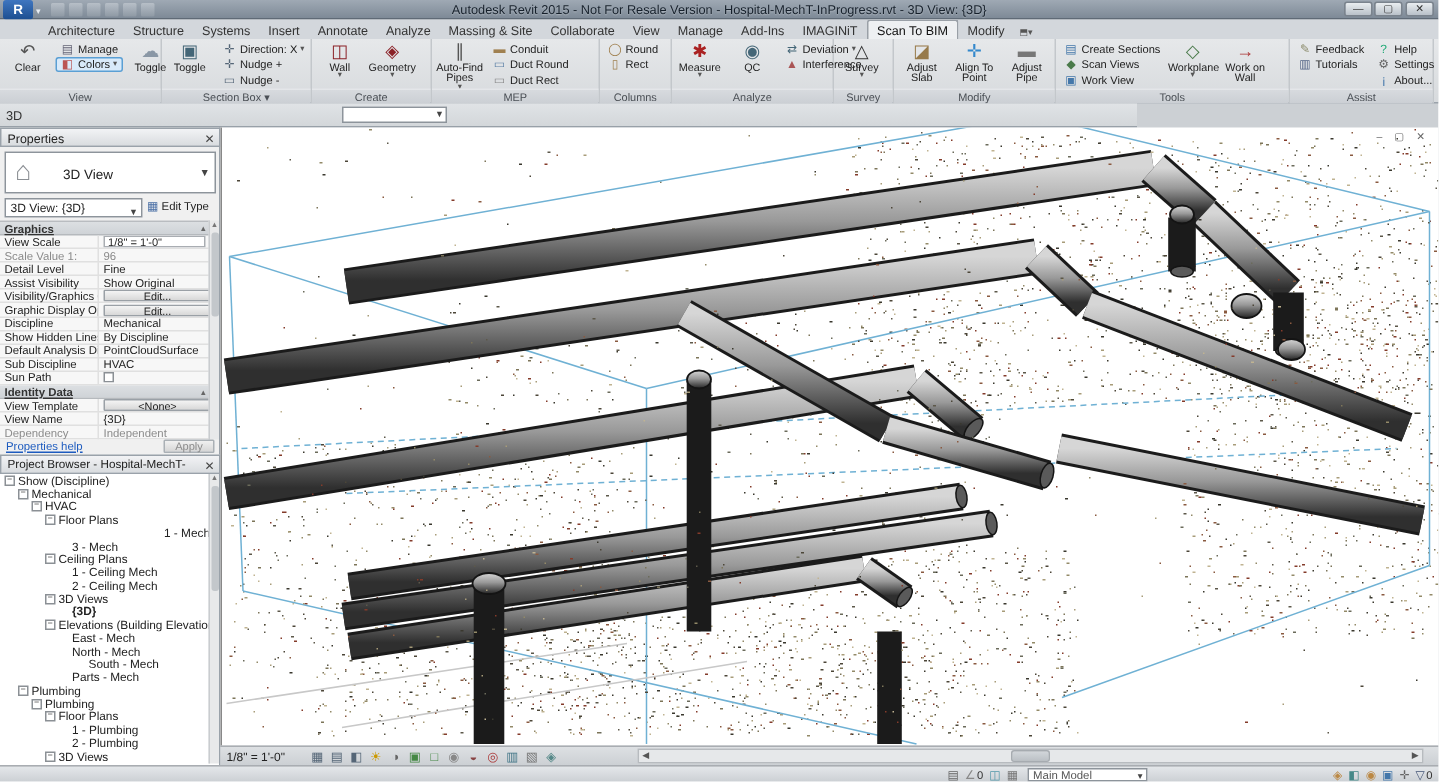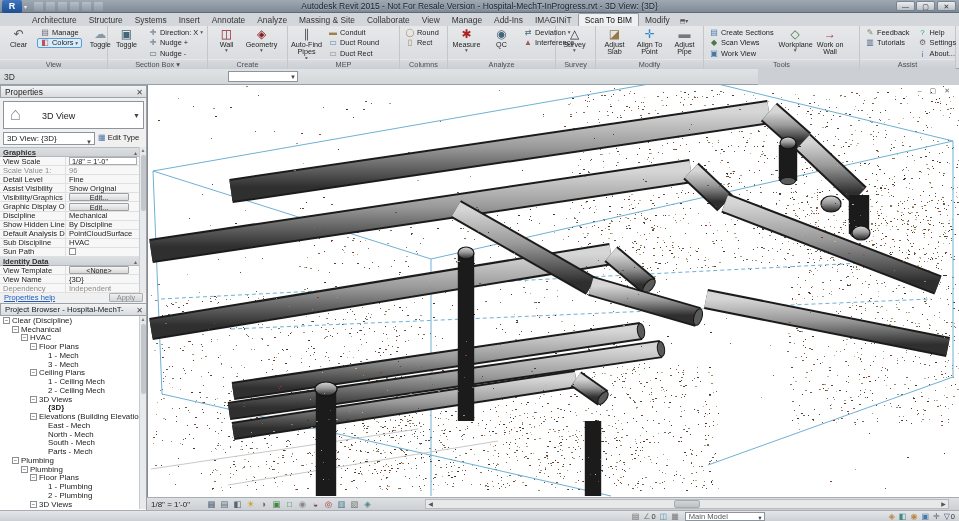--- a/index.html
+++ b/index.html
@@ -86,21 +86,21 @@
   .prow .pv { flex:1; padding-left:3px; font-size:7.6px; color:#222;
     overflow:hidden; white-space:nowrap; }
   .prow.disabled .pl, .prow.disabled .pv { color:#8b8b8b; }
   .prow.section { background:linear-gradient(#dcdfe2,#cfd3d7); height:9px;
     border-bottom:1px solid #b5b9bd; }
   .prow.section .pl { font-weight:bold; border-right:none; width:120px; color:#333;text-decoration:underline; }
   .prow.section .sx { flex:1; text-align:right; padding-right:3px; font-size:6px; color:#666; }
   .pv-box { background:#fff; border:1px solid #a9adb2; width:68px; height:8px;
     font-size:7.4px; line-height:7px; padding-left:2px; }
   .pv-btn { background:linear-gradient(#f4f4f4,#d8d8d8); border:1px solid #9aa0a6;
-    width:60px; height:8px; font-size:7.2px; line-height:7px; text-align:center;
+    width:72px; height:8px; font-size:7.2px; line-height:7px; text-align:center;
     border-radius:1px; }
   .pv-check { width:7px; height:7px; background:#fff; border:1px solid #8b9095; }
   #prop-scroll { position:absolute; right:0; top:62px; width:7px; height:146px;
     background:#e8e9ea; border-left:1px solid #c9cccf; font-size:5px; color:#777;
     text-align:center; }
   #prop-scroll .thumb { position:absolute; left:1px; top:8px; width:5px; height:56px;
     background:#c3c7cb; border-radius:2px; }
   #prop-footer { position:absolute; left:0; top:208px; width:147px; height:10px; }
   #prop-help { position:absolute; left:4px; top:0; color:#1d5bbf; text-decoration:underline;
     font-size:7.6px; }
@@ -486,75 +486,75 @@
   </div>
 
   <div id="browser-panel">
     <div class="pal-header" style="top:0; font-size:7.8px;">
       <span>Project Browser - Hospital-MechT-InProgress.rvt</span>
       <span class="pal-close">✕</span>
     </div>
     <div id="pb-tree">
         <div class="trow" style="padding-left: 3px;">
           <span class="exp">−</span>
-          <span class="tl">Clear (Discipline)</span>
+          <span class="tl">Show (Discipline)</span>
         </div>
         <div class="trow" style="padding-left: 12px;">
           <span class="exp">−</span>
           <span class="tl">Mechanical</span>
         </div>
         <div class="trow" style="padding-left: 21px;">
           <span class="exp">−</span>
           <span class="tl">HVAC</span>
         </div>
         <div class="trow" style="padding-left: 30px;">
           <span class="exp">−</span>
           <span class="tl">Floor Plans</span>
         </div>
+        <div class="trow" style="padding-left: 39px; justify-content: flex-end;">
+          <span style="width: 9px; flex: 0 0 auto;"></span>
+          <span class="tl">1 - Mech</span>
+        </div>
         <div class="trow" style="padding-left: 39px;">
           <span style="width: 9px; flex: 0 0 auto;"></span>
-          <span class="tl">1 - Mech</span>
+          <span class="tl">3 - Mech</span>
+        </div>
+        <div class="trow" style="padding-left: 30px;">
+          <span class="exp">−</span>
+          <span class="tl">Ceiling Plans</span>
         </div>
         <div class="trow" style="padding-left: 39px;">
           <span style="width: 9px; flex: 0 0 auto;"></span>
-          <span class="tl">3 - Mech</span>
+          <span class="tl">1 - Ceiling Mech</span>
+        </div>
+        <div class="trow" style="padding-left: 39px;">
+          <span style="width: 9px; flex: 0 0 auto;"></span>
+          <span class="tl">2 - Ceiling Mech</span>
         </div>
         <div class="trow" style="padding-left: 30px;">
           <span class="exp">−</span>
-          <span class="tl">Ceiling Plans</span>
+          <span class="tl">3D Views</span>
+        </div>
+        <div class="trow bold" style="padding-left: 39px;">
+          <span style="width: 9px; flex: 0 0 auto;"></span>
+          <span class="tl">{3D}</span>
+        </div>
+        <div class="trow" style="padding-left: 30px;">
+          <span class="exp">−</span>
+          <span class="tl">Elevations (Building Elevation)</span>
         </div>
         <div class="trow" style="padding-left: 39px;">
           <span style="width: 9px; flex: 0 0 auto;"></span>
-          <span class="tl">1 - Ceiling Mech</span>
+          <span class="tl">East - Mech</span>
         </div>
         <div class="trow" style="padding-left: 39px;">
           <span style="width: 9px; flex: 0 0 auto;"></span>
-          <span class="tl">2 - Ceiling Mech</span>
-        </div>
-        <div class="trow" style="padding-left: 30px;">
-          <span class="exp">−</span>
-          <span class="tl">3D Views</span>
-        </div>
-        <div class="trow bold" style="padding-left: 39px;">
-          <span style="width: 9px; flex: 0 0 auto;"></span>
-          <span class="tl">{3D}</span>
-        </div>
-        <div class="trow" style="padding-left: 30px;">
-          <span class="exp">−</span>
-          <span class="tl">Elevations (Building Elevation)</span>
-        </div>
-        <div class="trow" style="padding-left: 39px;">
-          <span style="width: 9px; flex: 0 0 auto;"></span>
-          <span class="tl">East - Mech</span>
-        </div>
-        <div class="trow" style="padding-left: 39px;">
-          <span style="width: 9px; flex: 0 0 auto;"></span>
           <span class="tl">North - Mech</span>
         </div>
-        <div class="trow" style="padding-left: 39px;">
+        <div class="trow" style="padding-left: 39px; margin-left: 11px;">
           <span style="width: 9px; flex: 0 0 auto;"></span>
           <span class="tl">South - Mech</span>
         </div>
         <div class="trow" style="padding-left: 39px;">
           <span style="width: 9px; flex: 0 0 auto;"></span>
           <span class="tl">Parts - Mech</span>
         </div>
         <div class="trow" style="padding-left: 12px;">
           <span class="exp">−</span>
           <span class="tl">Plumbing</span>

